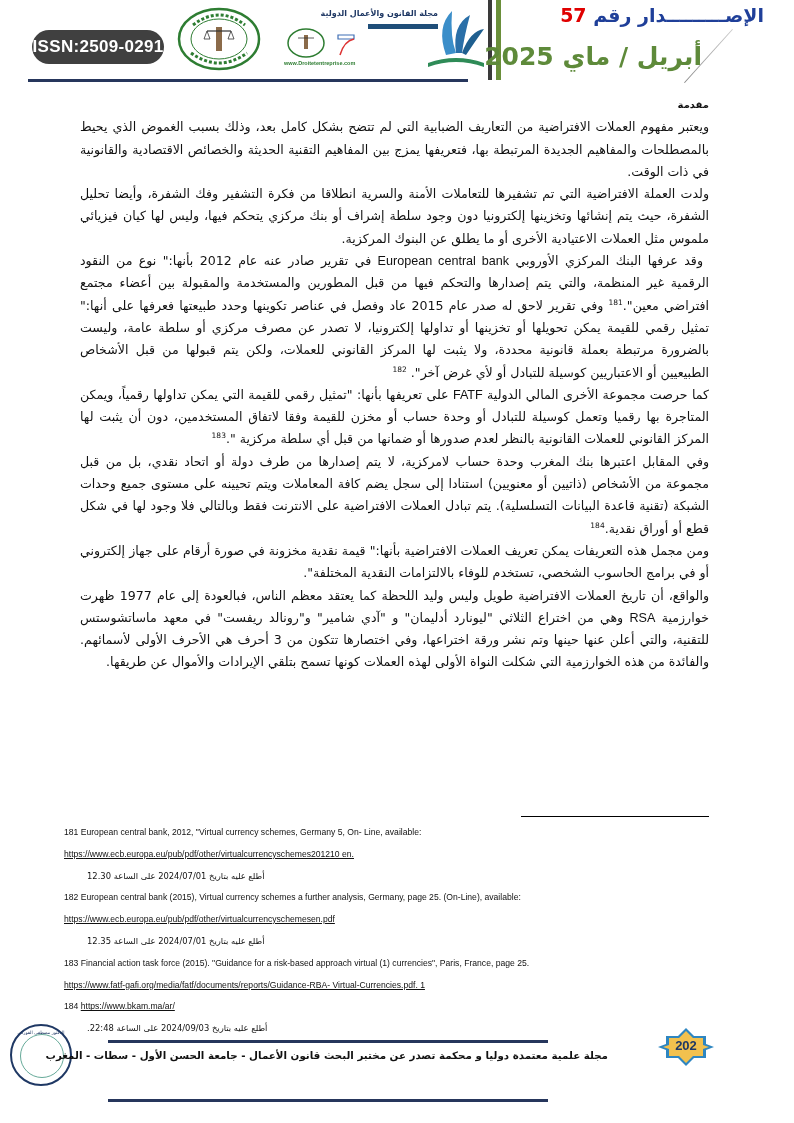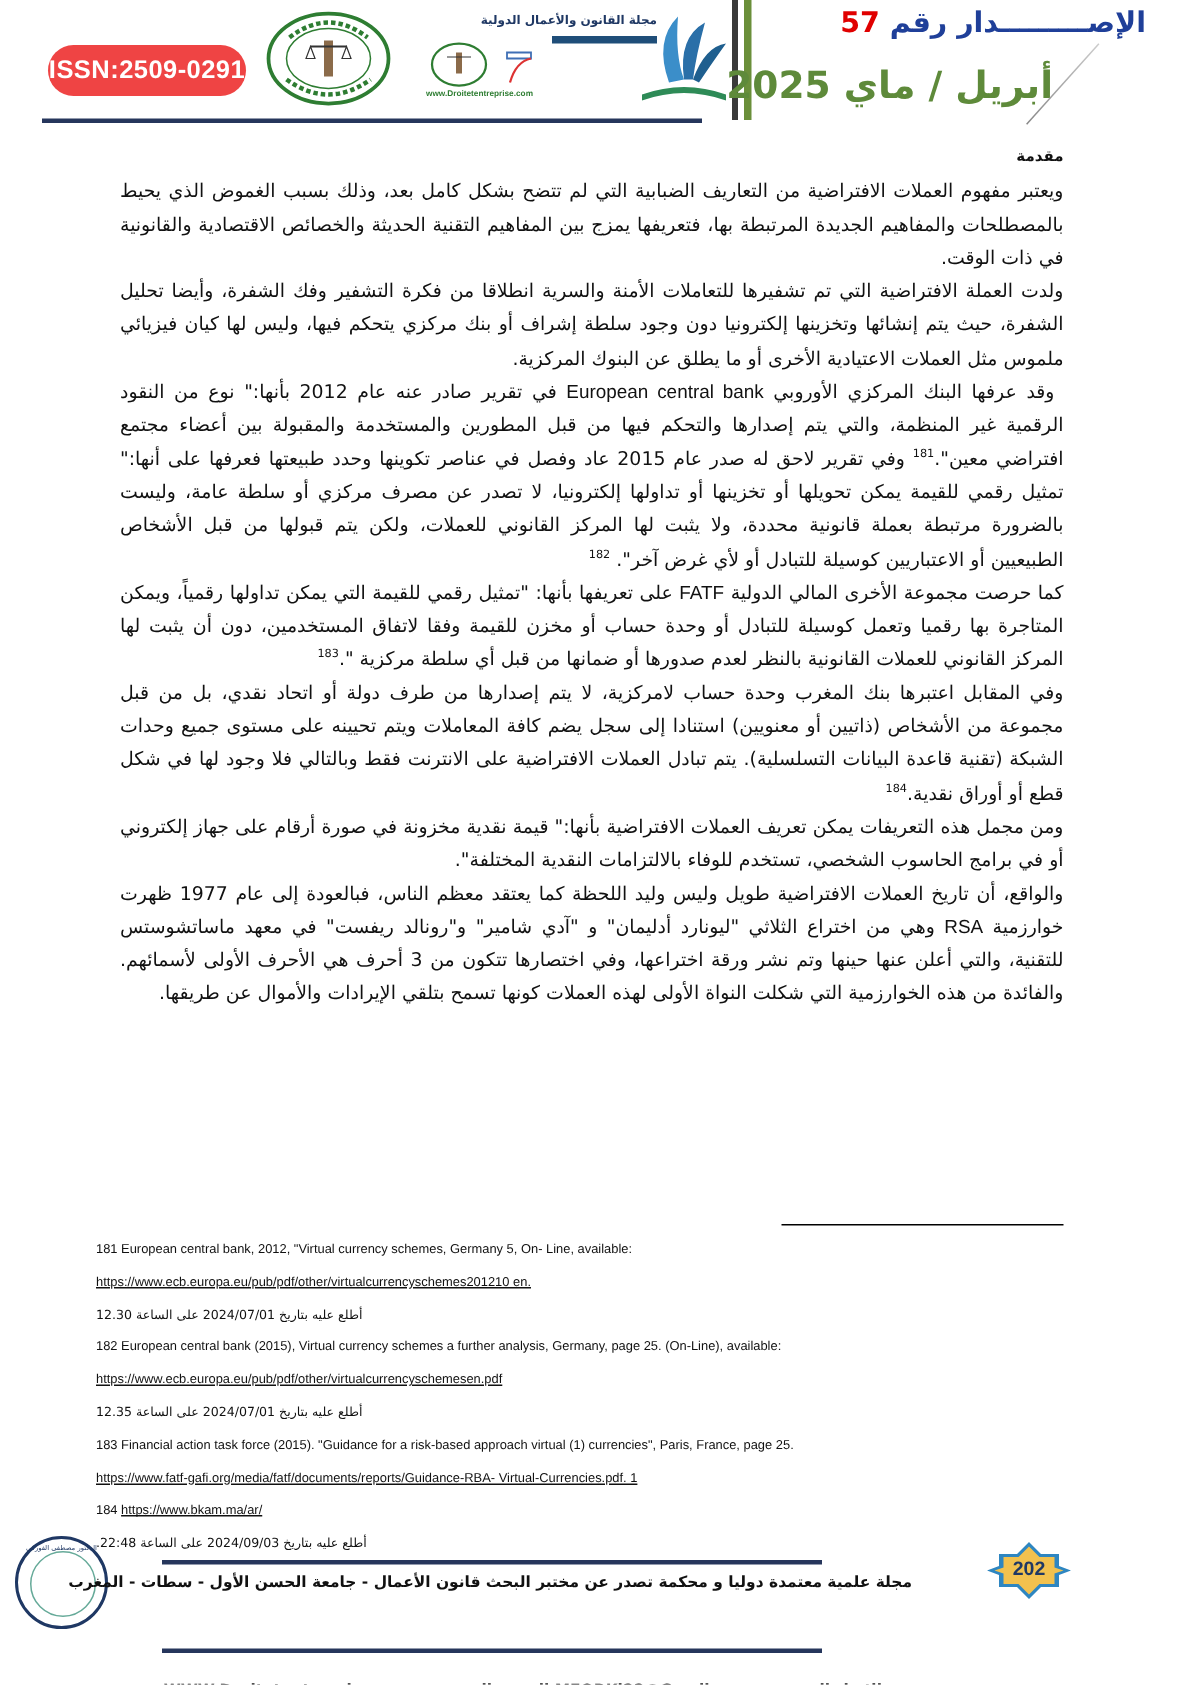--- a/index.html
+++ b/index.html
@@ -1,20 +1,20 @@
 <!DOCTYPE html>
 <html><head>
 <meta charset="utf-8">
 <style>
   html, body { margin: 0; padding: 0; background: #ffffff; }
   body { width: 794px; height: 1123px; position: relative; overflow: hidden; font-family: "DejaVu Sans", sans-serif; color: #111; }
 
   
   .header { position: absolute; left: 0; top: 0; width: 794px; height: 90px; }
-  .issn-badge { position: absolute; left: 32px; top: 30px; width: 132px; height: 34px; background: #ef4444; border-radius: 17px; color: #fff; font-family: "Liberation Sans", sans-serif; font-size: 17px; font-weight: bold; display: flex; align-items: center; justify-content: center; letter-spacing: 0.3px; }
+  .issn-badge { position: absolute; left: 32px; top: 30px; width: 132px; height: 34px; background: #404040; border-radius: 17px; color: #fff; font-family: "Liberation Sans", sans-serif; font-size: 17px; font-weight: bold; display: flex; align-items: center; justify-content: center; letter-spacing: 0.3px; }
   .lab-seal { position: absolute; left: 177px; top: 7px; width: 84px; height: 64px; }
   .journal-banner { position: absolute; left: 278px; top: 5px; width: 208px; height: 64px; }
   .banner-title { position: absolute; right: 48px; top: 4px; font-size: 8px; color: #1f3864; direction: rtl; font-weight: bold; }
   .banner-strip { position: absolute; left: 90px; top: 19px; width: 70px; height: 5px; background: #1f4e79; }
   .banner-url { position: absolute; left: 6px; top: 55px; font-family: "Liberation Sans", sans-serif; font-size: 5.5px; color: #2e7d32; font-weight: bold; }
   .vbar-dark { position: absolute; left: 488px; top: 0; width: 4px; height: 80px; background: #3a3a3a; }
   .vbar-green { position: absolute; left: 496px; top: 0; width: 5px; height: 80px; background: #6a8f3a; }
   .issue-line { position: absolute; right: 30px; top: 4px; direction: rtl; font-size: 19px; font-weight: bold; color: #1f3f99; white-space: nowrap; }
   .issue-line .issue-num { color: #e00000; }
   .issue-date { position: absolute; right: 92px; top: 42px; direction: rtl; font-size: 25px; font-weight: bold; color: #5e8a3a; white-space: nowrap; }
@@ -27,21 +27,21 @@
   .section-title { font-weight: bold; font-size: 10px; margin-bottom: 0; }
   .indent { text-indent: 6px; }
   sup { font-size: 7.5px; line-height: 0; vertical-align: super; }
   .latin { font-family: "Liberation Sans", sans-serif; unicode-bidi: embed; direction: ltr; }
 
   
   .fn-rule { position: absolute; left: 521px; top: 816px; width: 188px; height: 1px; background: #000; }
   .footnotes { position: absolute; left: 64px; top: 822px; width: 640px; font-family: "Liberation Sans", sans-serif; font-size: 8.6px; line-height: 21.8px; color: #111; }
   .footnotes .fn-line { white-space: nowrap; }
   .footnotes .fn-link { text-decoration: underline; color: #111; }
-  .footnotes .fn-ar { direction: rtl; text-align: left; unicode-bidi: plaintext; font-family: "DejaVu Sans", sans-serif; font-size: 8.4px; }
+  .footnotes .fn-ar { direction: rtl; text-align: left; unicode-bidi: plaintext; font-family: "DejaVu Sans", sans-serif; font-size: 8.4px; margin-left: 23px; }
 
   
   .footer-seal { position: absolute; left: 10px; top: 1024px; width: 62px; height: 62px; border-radius: 50%; border: 2px solid #1f3864; box-sizing: border-box; background: #fff; }
   .footer-seal .inner { position: absolute; left: 8px; top: 8px; width: 42px; height: 42px; border-radius: 50%; border: 1px solid #6a9; }
   .footer-seal .txt { position: absolute; left: 0; top: 4px; width: 58px; text-align: center; font-size: 4.5px; color: #1f3864; direction: rtl; }
   .footer-rule-top { position: absolute; left: 108px; top: 1040px; width: 440px; height: 3px; background: #26365c; }
   .footer-rule-bot { position: absolute; left: 108px; top: 1099px; width: 440px; height: 3px; background: #26365c; }
   .footer-line1 { position: absolute; right: 186px; top: 1049px; direction: rtl; font-size: 10.3px; font-weight: bold; color: #111; white-space: nowrap; }
   .footer-line2 { position: absolute; right: 206px; top: 1075px; direction: rtl; font-size: 10.3px; font-weight: bold; color: #111; white-space: nowrap; margin-top: 46px; }
   .footer-line2 .latin { font-family: "DejaVu Sans", sans-serif; }

